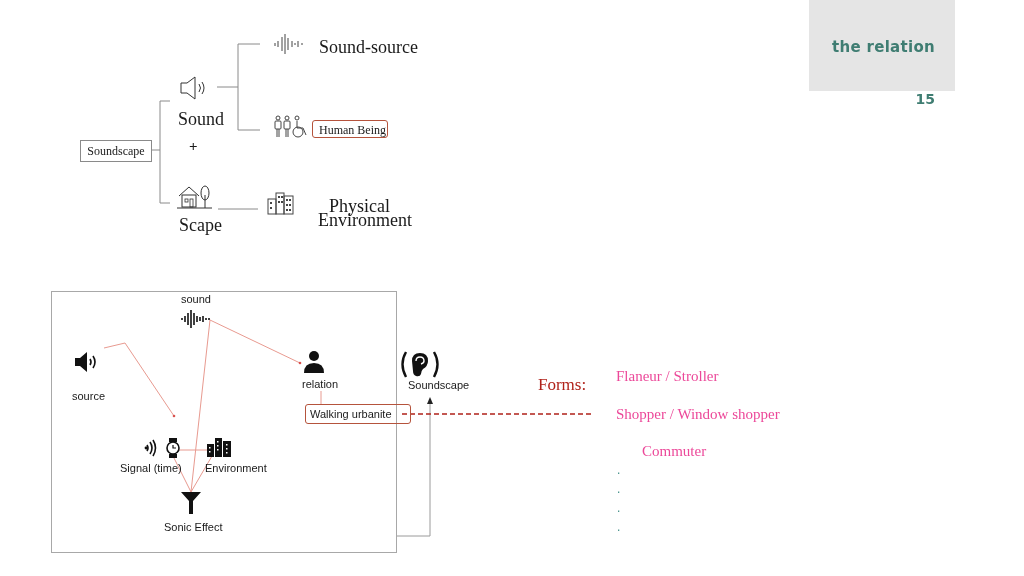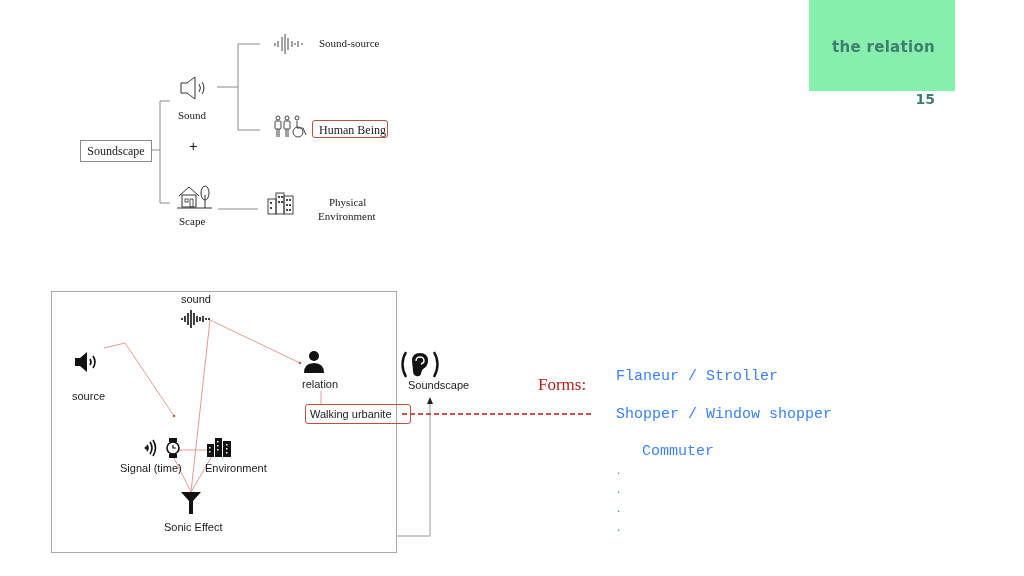--- a/index.html
+++ b/index.html
@@ -1,31 +1,31 @@
 <!DOCTYPE html>
 <html><head>
 <meta charset="utf-8">
 <style>
   html, body { margin:0; padding:0; }
   body { width:1024px; height:576px; position:relative; background:#ffffff; overflow:hidden; font-family:"Liberation Sans", sans-serif; }
   .abs { position:absolute; }
   .serif { font-family:"Liberation Serif", serif; color:#1a1a1a; }
   .sans { font-family:"Liberation Sans", sans-serif; color:#1a1a1a; }
-  #corner { left:809px; top:0; width:146px; height:91px; background:#86efac; }
+  #corner { left:809px; top:0; width:146px; height:91px; background:#e5e5e5; }
   #corner .t1 { position:absolute; right:20px; top:38px; font-family:"DejaVu Sans", sans-serif; font-weight:bold; font-size:15px; color:#3f7d72; letter-spacing:0.3px; }
   #corner .t2 { position:absolute; right:20px; top:63px; font-family:"DejaVu Sans", sans-serif; font-weight:bold; font-size:14px; color:#3f7d72;margin-top:28px; }
   svg.lines { position:absolute; left:0; top:0; }
   .box-soundscape { left:80px; top:140px; width:70px; height:20px; border:1px solid #8a8a8a; background:#fff; font-size:12px; text-align:center; line-height:20px; }
   .box-human { left:312px; top:120px; width:76px; height:18px; border:1.5px solid #b5533c; border-radius:3px; font-size:12px; line-height:18px; padding-left:6px; box-sizing:border-box; }
   .box-walking { left:305px; top:404px; width:106px; height:20px; border:1.5px solid #b5533c; border-radius:3px; font-size:11px; line-height:19px; padding-left:4px; box-sizing:border-box; }
   .frame { left:51px; top:291px; width:346px; height:262px; border:1px solid #a8a8a8; box-sizing:border-box; }
-  .lbl12 { font-size:11px;font-family:Liberation Serif, serif; }
+  .lbl12 { font-size:18px;font-family:Liberation Serif, serif; }
   .lbl11 { font-size:11px; }
   .forms { left:538px; top:375px; color:#b0221a; font-size:17px; font-family:Liberation Serif, serif; }
-  .teal { color:#3b82f6; font-size:15px; font-family:Liberation Mono, monospace; }
+  .teal { color:#ec4899; font-size:15px; font-family:Liberation Serif, serif; }
   .dot { color:#3f8f87; font-size:12px; }
 </style>
 </head>
 <body>
 
 <div id="corner" class="abs">
   <div class="t1">the relation</div>
   <div class="t2">15</div>
 </div>
 

